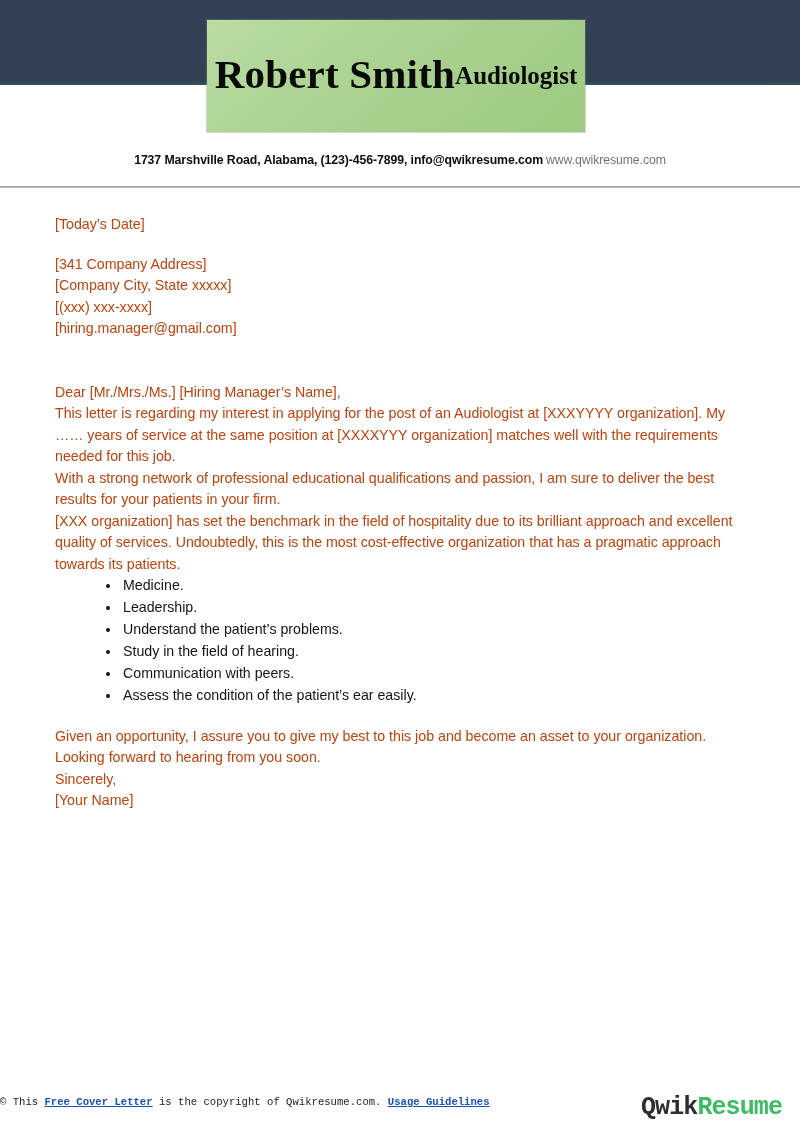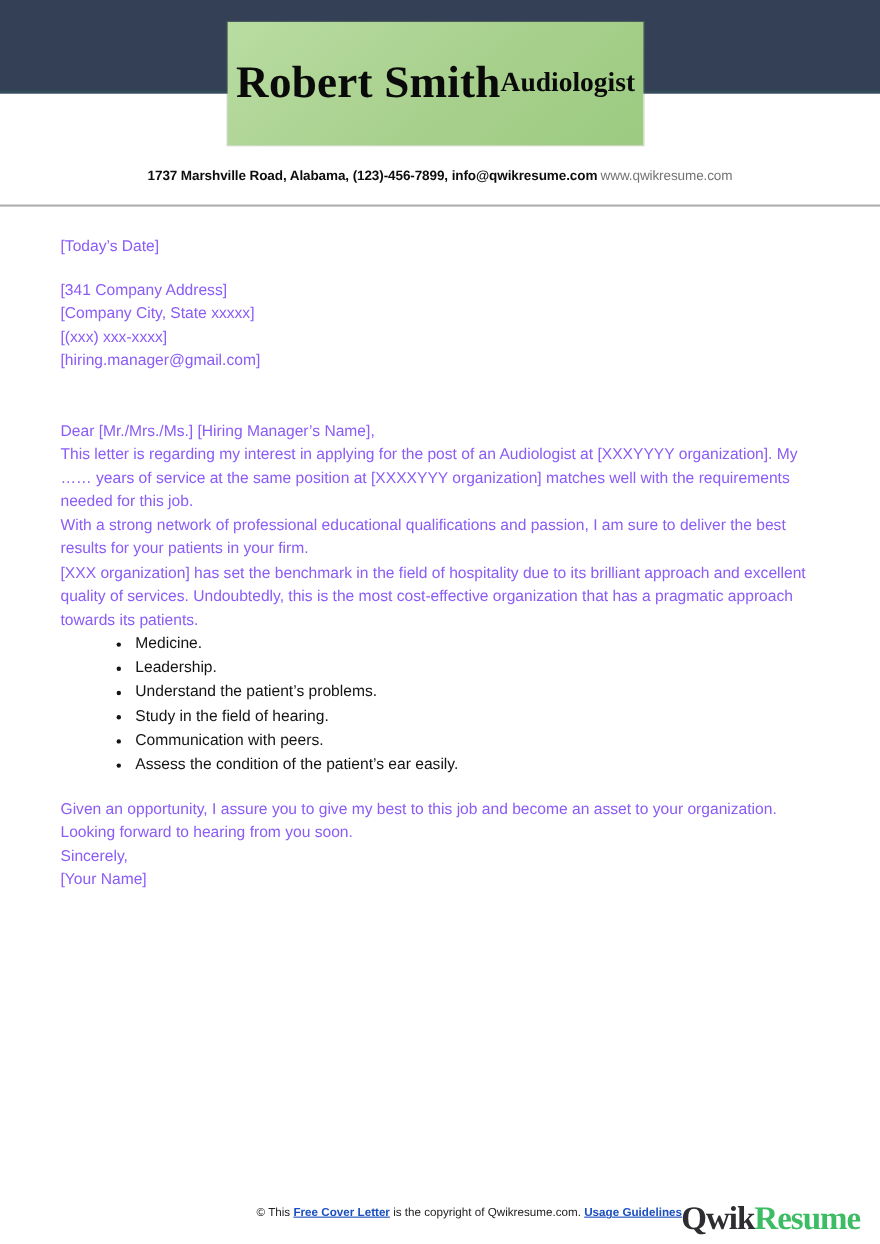--- a/index.html
+++ b/index.html
@@ -115,21 +115,21 @@
     left: 55px;
     top: 214px;
     width: 686px;
   }
 
   .letter p,
   .letter .line {
     margin: 0;
     font-size: 14.2px;
     line-height: 21.5px;
-    color: #8b5cf6;
+    color: #c2410c;
   }
 
   .date-block { margin-bottom: 18px; }
 
   .addr-block { margin-bottom: 42px; }
 
   .salutation { margin-bottom: 21px; }
 
   .para { margin-bottom: 21px; }
 
@@ -172,39 +172,40 @@
     top: 1088px;
     width: 800px;
     height: 43px;
   }
 
   .footer-copy {
     position: absolute;
     left: 0;
     top: 8px;
     width: 620px;
-    text-align: right;
+    text-align: left;
     font-size: 10.6px;
     color: #222222;
     white-space: nowrap;
+    font-family: Liberation Mono, monospace;
   }
 
   .footer-copy a,
   .footer-copy .flink {
     color: #1a4fbf;
     text-decoration: underline;
     font-weight: bold;
   }
 
   .logo {
     position: absolute;
     right: 18px;
     top: 0px;
-    font-family: Liberation Serif, serif;
-    font-size: 30px;
+    font-family: Liberation Mono, monospace;
+    font-size: 25px;
     font-weight: bold;
     letter-spacing: -0.9px;
     white-space: nowrap;
     line-height: 40px;
   }
 
   .logo .logo-qwik { color: #2d2d32; }
   .logo .logo-resume { color: #3cbc63; }
 </style>
 </head>

